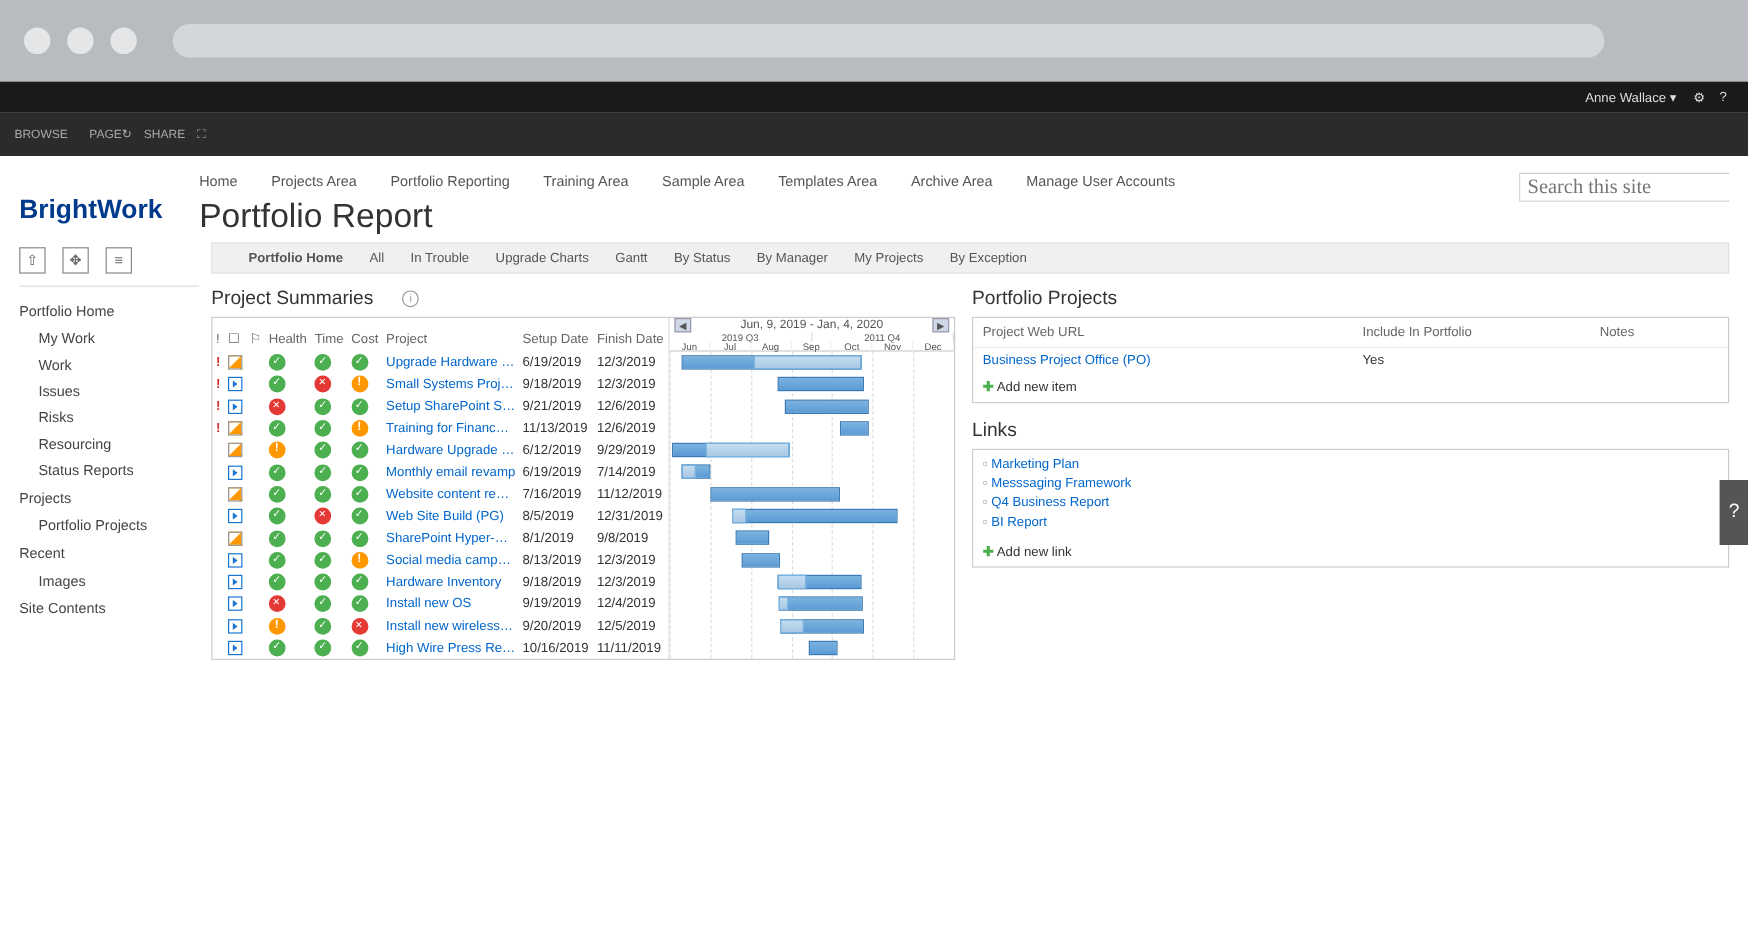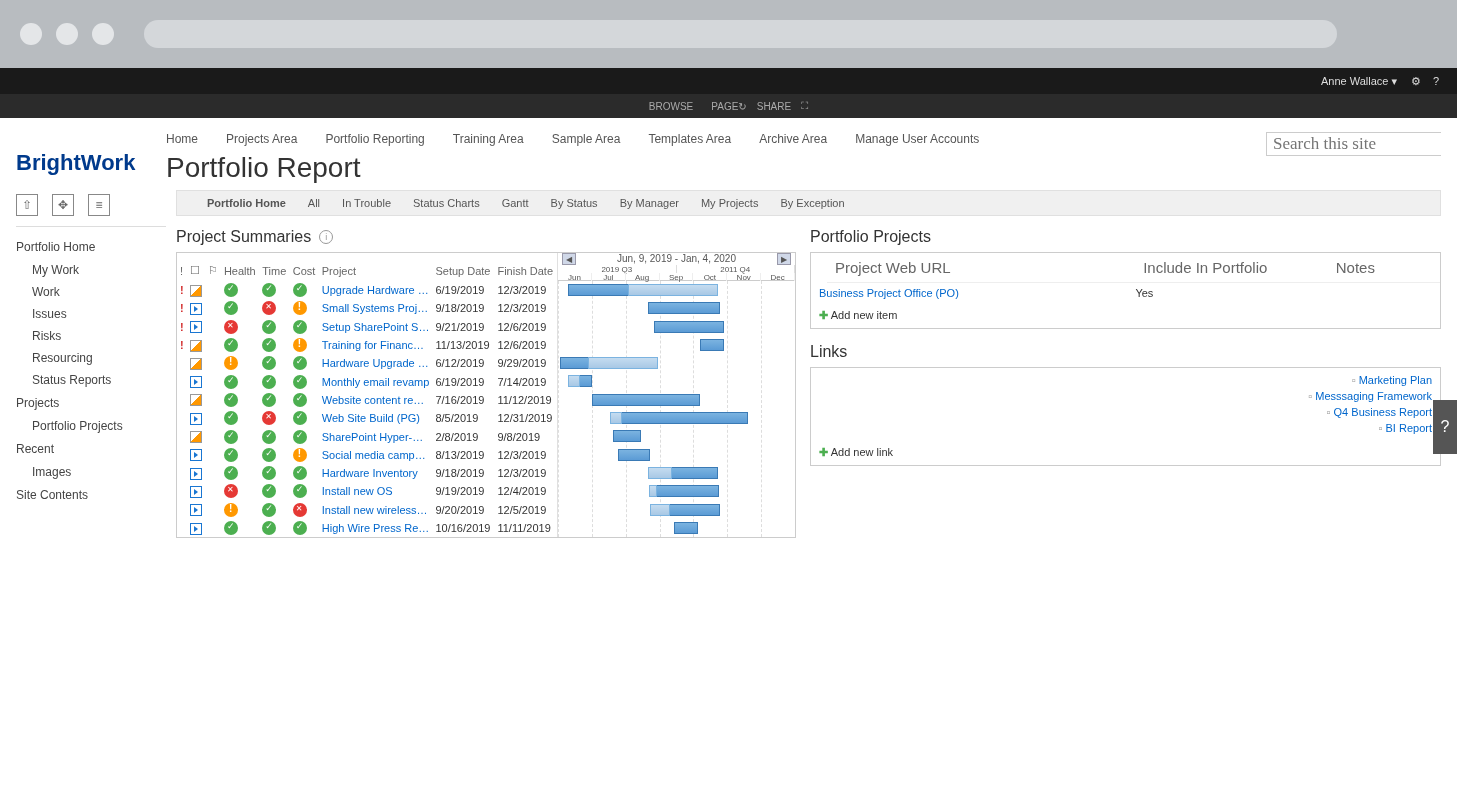--- a/index.html
+++ b/index.html
@@ -9,21 +9,21 @@
   .chrome { background: #b8bcc0; height: 68px; display: flex; align-items: center; padding: 0 20px; }
   .chrome .dots { display: flex; gap: 14px; margin-right: 30px; }
   .chrome .dot { width: 22px; height: 22px; border-radius: 50%; background: #e4e6e8; }
   .chrome .addr { flex: 1; height: 28px; background: #d4d7da; border-radius: 14px; margin-right: 100px; }
   
   
   .topbar { background: #1a1a1a; display: flex; justify-content: flex-end; align-items: center; height: 26px; padding: 0 12px; color: #ddd; font-size: 11px; }
   .topbar .user { cursor: pointer; padding: 0 8px; }
   .topbar .ic { cursor: pointer; padding: 0 6px; color: #ddd; }
   
-  .ribbonbar { background: #2b2b2b; display: flex; align-items: center; height: 24px; padding: 0 12px; color: #aaa; font-size: 10px; justify-content: center; }
+  .ribbonbar { background: #2b2b2b; display: flex; align-items: center; height: 36px; padding: 0 12px; color: #aaa; font-size: 10px; justify-content: flex-start; }
   .ribbonbar .left { display: flex; gap: 18px; }
   .ribbonbar .left span { cursor: pointer; }
   .ribbonbar .right { display: flex; align-items: center; gap: 10px; cursor: pointer; }
   
   
   .header { display: flex; align-items: flex-start; padding: 14px 16px 0 16px; }
   .logo { font-size: 22px; font-weight: bold; color: #003a8c; width: 150px; padding-top: 18px; }
   .headmain { flex: 1; }
   .topnav { display: flex; gap: 28px; font-size: 12px; color: #555; margin-bottom: 6px; }
   .topnav span { cursor: pointer; }
@@ -42,21 +42,21 @@
   
   .maincol { flex: 1; padding-top: 6px; padding-left: 10px; }
   .tabs { background: #f0f0f0; border: 1px solid #e0e0e0; display: flex; gap: 22px; padding: 4px 30px; font-size: 11px; color: #555; margin-bottom: 12px; }
   .tabs span { cursor: pointer; padding: 2px 0; }
   .tabs .active { font-weight: 600; }
   
   .twocol { display: flex; gap: 14px; }
   .colA { width: 620px; }
   .colB { flex: 1; }
   
-  .sectitle { font-size: 16px; font-weight: 400; color: #333; margin-bottom: 6px; display: flex; align-items: center; gap: 8px; }
+  .sectitle { font-size: 16px; font-weight: 400; color: #333; margin-bottom: 6px; display: flex; align-items: center; gap: 24px; }
   .infoic { width: 14px; height: 14px; border: 1px solid #999; border-radius: 50%; display: inline-flex; align-items: center; justify-content: center; font-size: 9px; color: #999; }
   
   .panel { border: 1px solid #ccc; background: #fff; }
   
   
   .sumwrap { display: flex; }
   .sumtable { width: 380px; }
   .gantt { flex: 1; border-left: 1px solid #e0e0e0; position: relative; overflow: hidden; }
   
   table.sum { width: 100%; border-collapse: collapse; font-size: 11px; }
@@ -89,33 +89,33 @@
   .gantt-head .mrow { position:absolute; top:20px; left:0; right:0; display:flex; height:8px; font-size:8px; }
   .gantt-head .mrow div { flex:1; text-align:center; border-right:1px solid #eee; }
   .gantt-body { position: relative; }
   .gantt-row { height: 18.3px; position: relative; }
   .gantt-grid { position:absolute; top:0; bottom:0; left:0; right:0; }
   .gantt-grid .gl { position:absolute; top:0; bottom:0; border-left:1px dashed #ddd; }
   .bar { position:absolute; height:12px; top:3px; background: linear-gradient(#7bb3e0, #5b9bd5); border:1px solid #3a7ab5; }
   .bar.shade { background: linear-gradient(#c5dcf0, #a8c8e5); border-color:#7bb3e0; }
   
   
-  .pp-head { display: flex; padding: 6px 8px; font-size: 15px; color: #666; border-bottom: 1px solid #eee; margin-left: 16px; }
+  .pp-head { display: flex; padding: 6px 8px; font-size: 11px; color: #666; border-bottom: 1px solid #eee; }
   .pp-head .c1 { flex: 1.6; }
   .pp-head .c2 { flex: 1; }
   .pp-head .c3 { flex: 0.5; }
   .pp-row { display:flex; padding: 4px 8px; font-size: 11px; }
   .pp-row .c1 { flex:1.6; color:#0066cc; cursor:pointer; }
   .pp-row .c2 { flex:1; }
   .pp-row .c3 { flex:0.5; }
   .add { padding: 6px 8px; font-size: 11px; cursor: pointer; }
   .add .plus { color:#4caf50; font-weight:bold; }
   
   .linklist { padding: 4px 0; }
-  .linklist .lk { padding: 2px 8px; font-size: 11px; color:#0066cc; cursor:pointer;text-align:right; }
+  .linklist .lk { padding: 2px 8px; font-size: 11px; color:#0066cc; cursor:pointer; }
   .linklist .lk::before { content: "▫ "; color:#999; }
   
   .help-tab { position: fixed; right: 0; top: 400px; width: 24px; height: 54px; background: #555; color: #fff; display:flex; align-items:center; justify-content:center; font-size:16px; cursor:pointer; }
 </style>
 </head>
 <body>
 
 <div class="chrome">
   <div class="dots">
     <div class="dot"></div>
@@ -185,21 +185,21 @@
         <div class="itm">Images</div>
         <div class="grp">Site Contents</div>
       </div>
   </div>
 
   <div class="maincol">
     <div class="tabs" id="tabs">
         <span class="active">Portfolio Home</span>
         <span>All</span>
         <span>In Trouble</span>
-        <span>Status Charts</span>
+        <span>Upgrade Charts</span>
         <span>Gantt</span>
         <span>By Status</span>
         <span>By Manager</span>
         <span>My Projects</span>
         <span>By Exception</span>
       </div>
 
     <div class="twocol">
       <div class="colA">
         <div class="sectitle">
@@ -313,21 +313,21 @@
                       <td>12/31/2019</td>
                     </tr>
                     <tr>
                       <td></td>
                       <td><span class="type-sq type-edit"></span></td>
                       <td></td>
                       <td><span class="st ok"></span></td>
                       <td><span class="st ok"></span></td>
                       <td><span class="st ok"></span></td>
                       <td class="proj">SharePoint Hyper-V De...</td>
-                      <td>2/8/2019</td>
+                      <td>8/1/2019</td>
                       <td>9/8/2019</td>
                     </tr>
                     <tr>
                       <td></td>
                       <td><span class="type-sq type-play"></span></td>
                       <td></td>
                       <td><span class="st ok"></span></td>
                       <td><span class="st ok"></span></td>
                       <td><span class="st warn"></span></td>
                       <td class="proj">Social media campaign</td>

